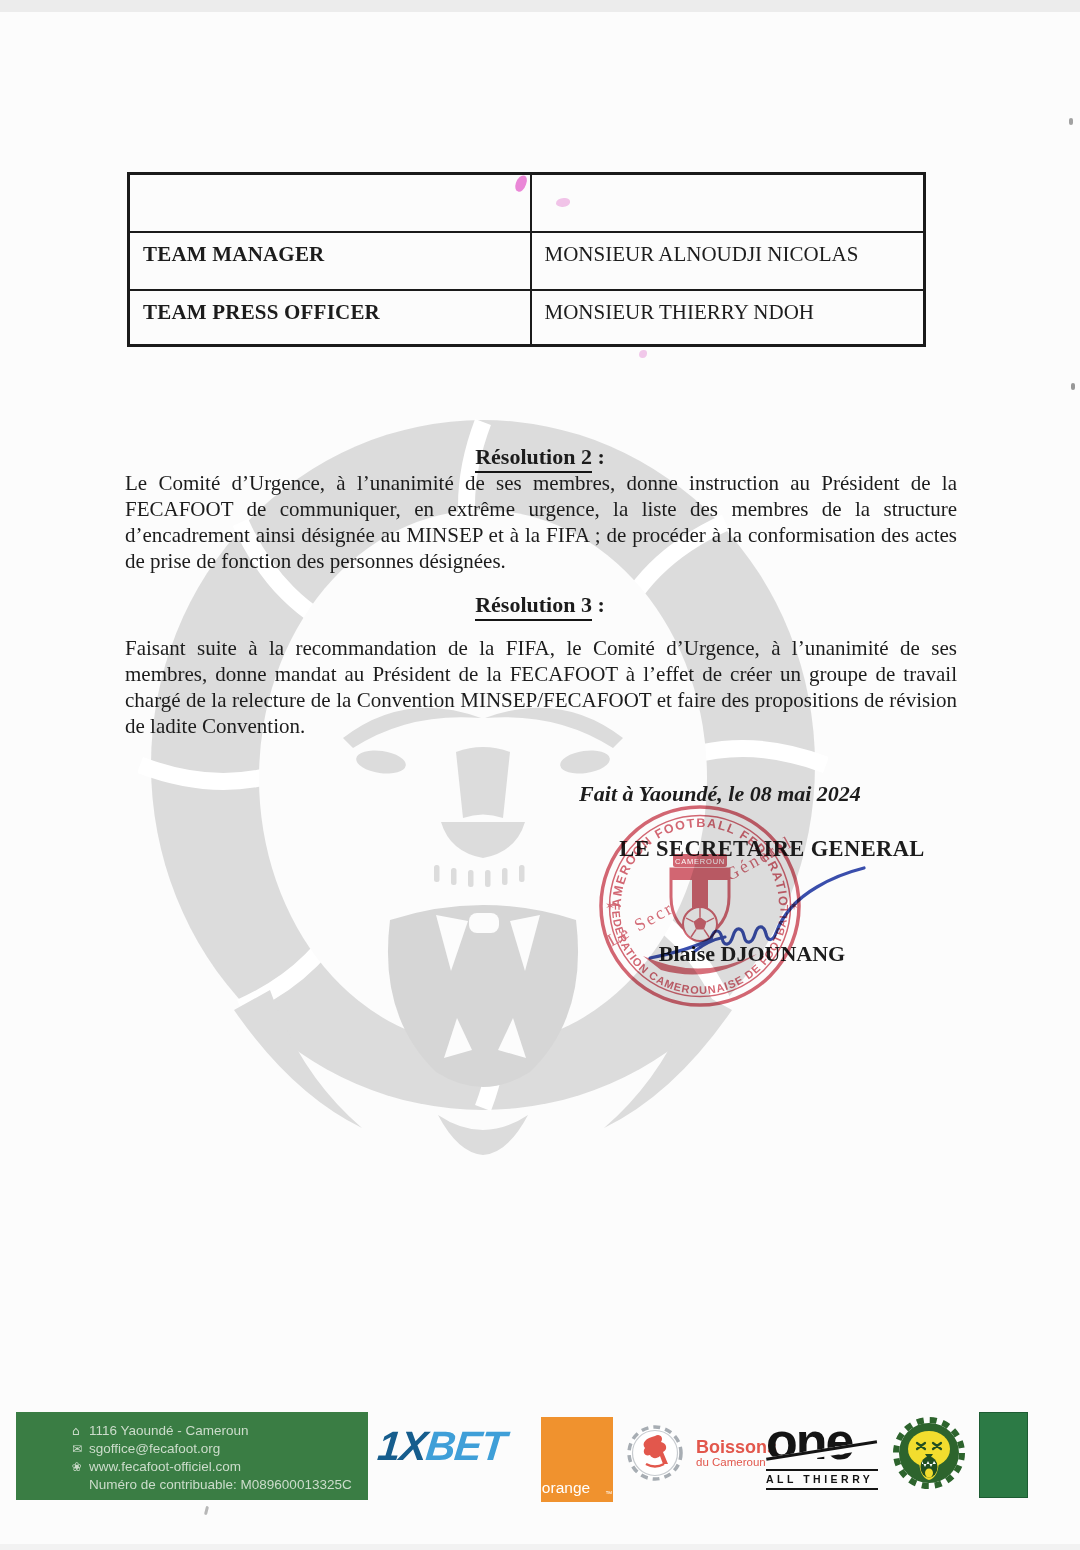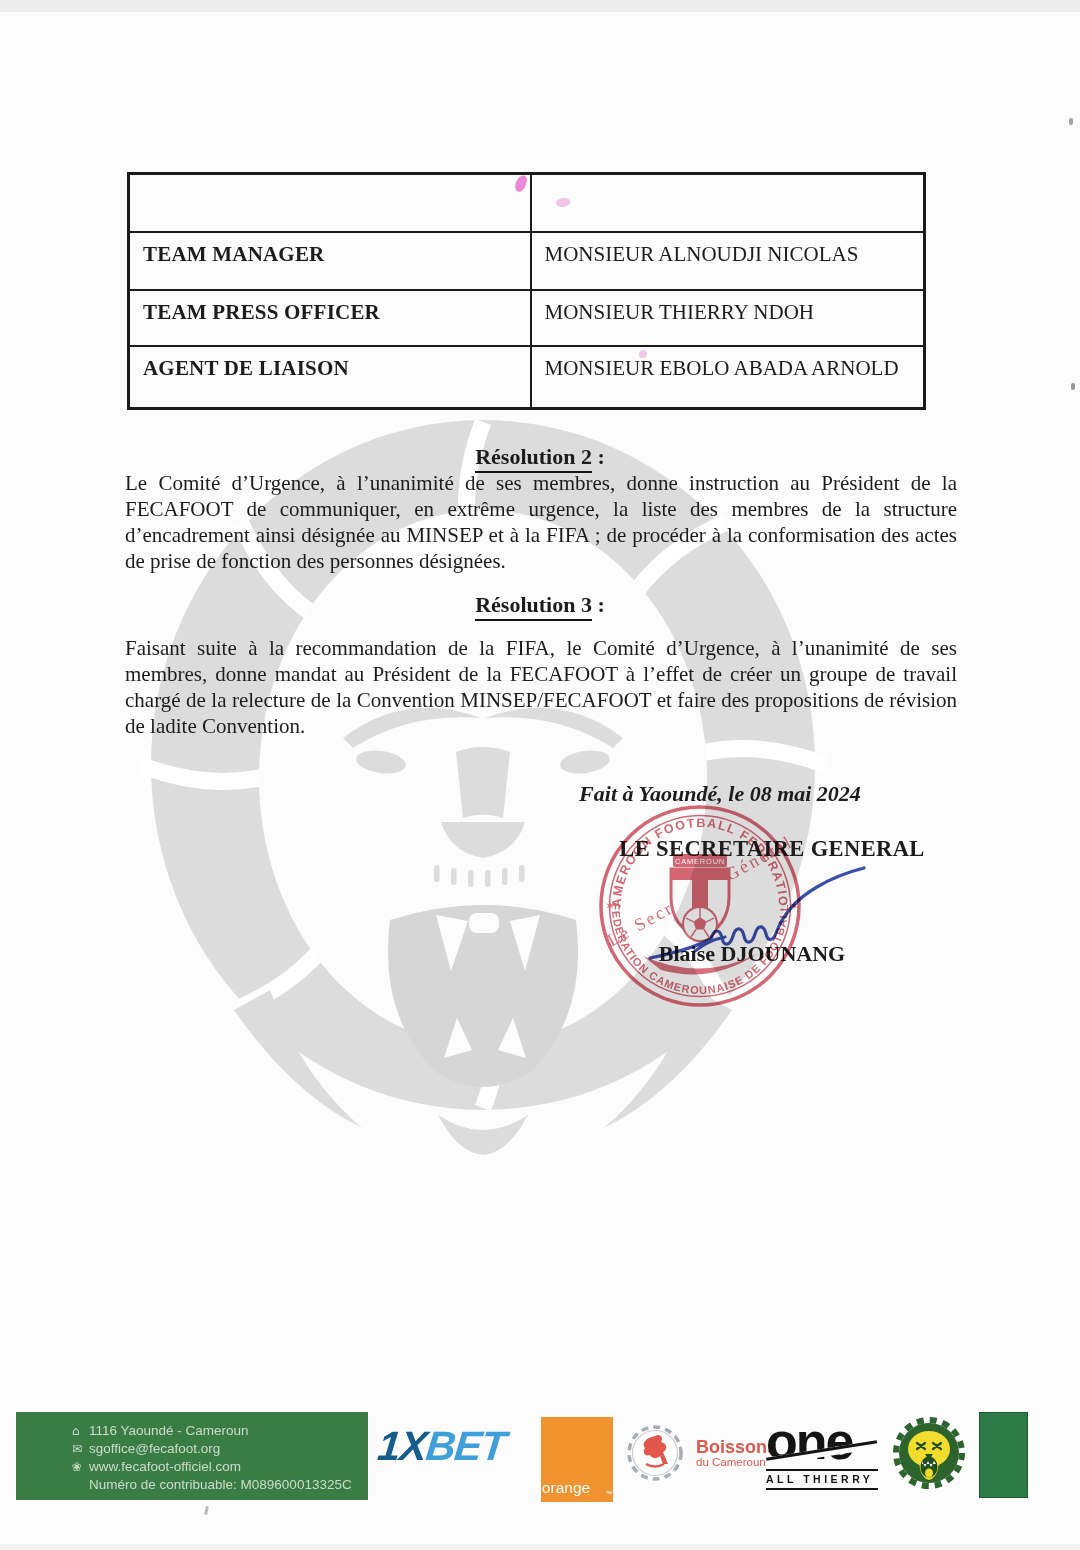--- a/index.html
+++ b/index.html
@@ -144,24 +144,20 @@
       <td class="role"></td>
       <td class="name"></td>
     </tr>
     <tr class="r1">
       <td class="role">TEAM MANAGER</td>
       <td class="name">MONSIEUR ALNOUDJI NICOLAS</td>
     </tr>
     <tr class="r2">
       <td class="role">TEAM PRESS OFFICER</td>
       <td class="name">MONSIEUR THIERRY NDOH</td>
-    </tr>
-    <tr class="r3">
-      <td class="role">AGENT DE LIAISON</td>
-      <td class="name">MONSIEUR EBOLO ABADA ARNOLD</td>
     </tr>
   </tbody>
     </table>
 
   <div class="res-head" id="res2-head">
     <span class="underlined">Résolution 2</span><span> :</span>
   </div>
   <p class="body-text" id="para-res2">Le Comité d’Urgence, à l’unanimité de ses membres, donne instruction au Président de la FECAFOOT de communiquer, en extrême urgence, la liste des membres de la structure d’encadrement ainsi désignée au MINSEP et à la FIFA ; de procéder à la conformisation des actes de prise de fonction des personnes désignées.</p>
 
   <div class="res-head" id="res3-head">

